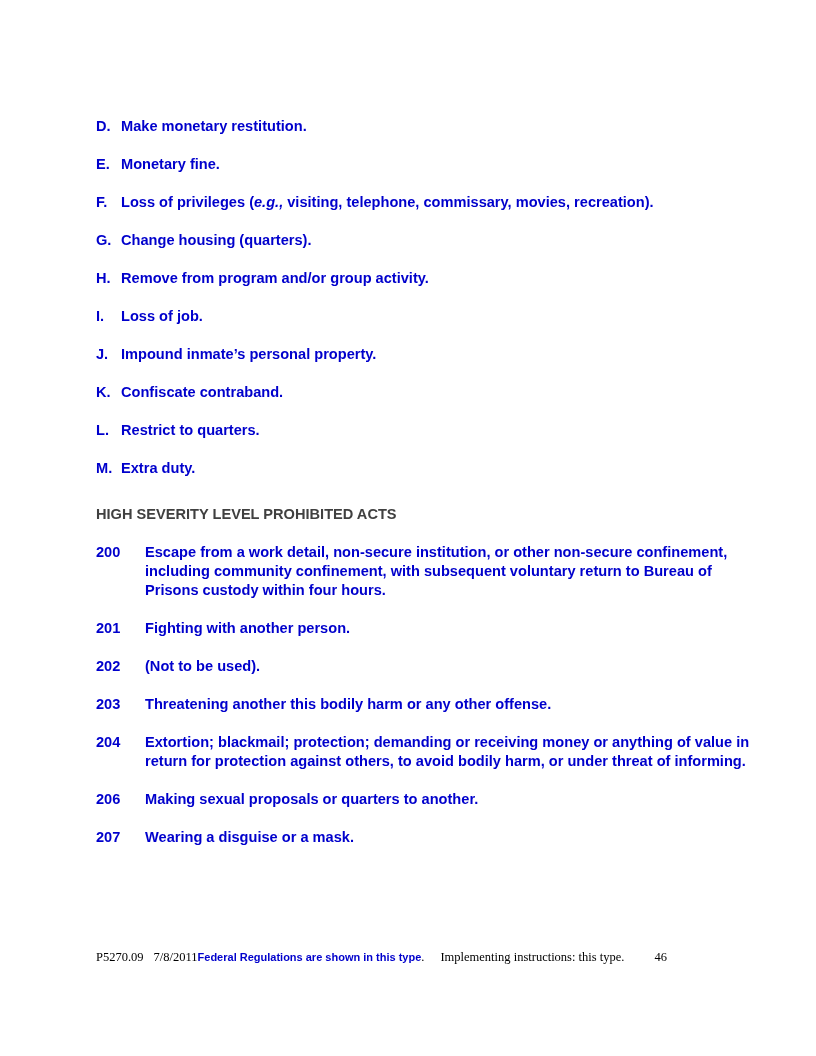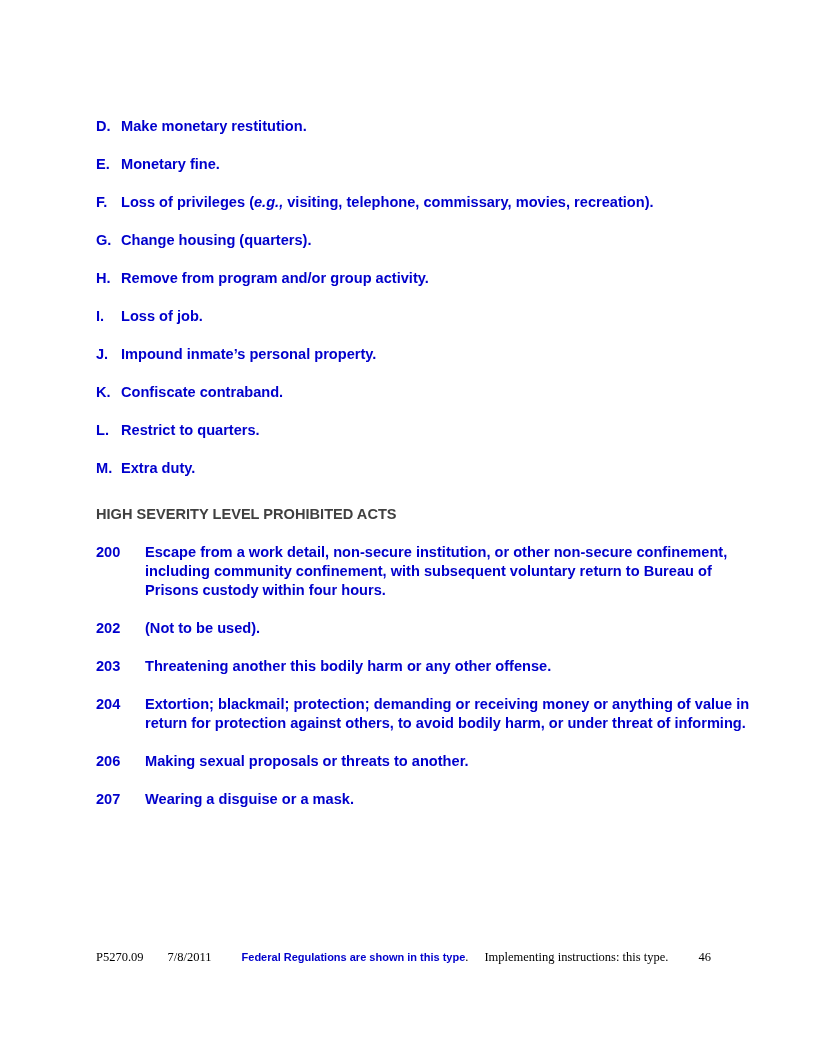--- a/index.html
+++ b/index.html
@@ -35,22 +35,22 @@
   }
   .footer {
     position:absolute;
     left:96px; top:950px;
     width:640px;
     font-family:"Liberation Serif", serif;
     font-size:12.5px;
     color:#000000;
     white-space:nowrap;
   }
-  .footer .doc-num { margin-right:24px; }
-  .footer .doc-date { margin-right:30px; }
+  .footer .doc-num { margin-right:10px; }
+  .footer .doc-date { }
   .footer .blue-note {
     color:#0000cc;
     font-weight:bold;
     font-family:"Liberation Sans", sans-serif;
     font-size:11px;
   }
   .footer .after-blue { margin-right:16px; }
   .footer .impl-note { margin-right:30px; }
 </style>
 </head>
@@ -110,40 +110,44 @@
       <span class="text">Extra duty.</span>
     </div>
 
     <div class="section-heading">HIGH SEVERITY LEVEL PROHIBITED ACTS</div>
 
     <div class="item numbered">
       <span class="marker">200</span>
       <span class="text">Escape from a work detail, non-secure institution, or other non-secure confinement, including community confinement, with subsequent voluntary return to Bureau of Prisons custody within four hours.</span>
     </div>
 
+    <div class="item numbered">
+      <span class="marker">201</span>
+      <span class="text">Fighting with another person.</span>
+    </div>
 
     <div class="item numbered">
       <span class="marker">202</span>
       <span class="text">(Not to be used).</span>
     </div>
 
     <div class="item numbered">
       <span class="marker">203</span>
       <span class="text">Threatening another this bodily harm or any other offense.</span>
     </div>
 
     <div class="item numbered">
       <span class="marker">204</span>
       <span class="text">Extortion; blackmail; protection; demanding or receiving money or anything of value in return for protection against others, to avoid bodily harm, or under threat of informing.</span>
     </div>
 
 
     <div class="item numbered">
       <span class="marker">206</span>
-      <span class="text">Making sexual proposals or threats to another.</span>
+      <span class="text">Making sexual proposals or quarters to another.</span>
     </div>
 
     <div class="item numbered">
       <span class="marker">207</span>
       <span class="text">Wearing a disguise or a mask.</span>
     </div>
 
   </div>
 
   <div class="footer">

